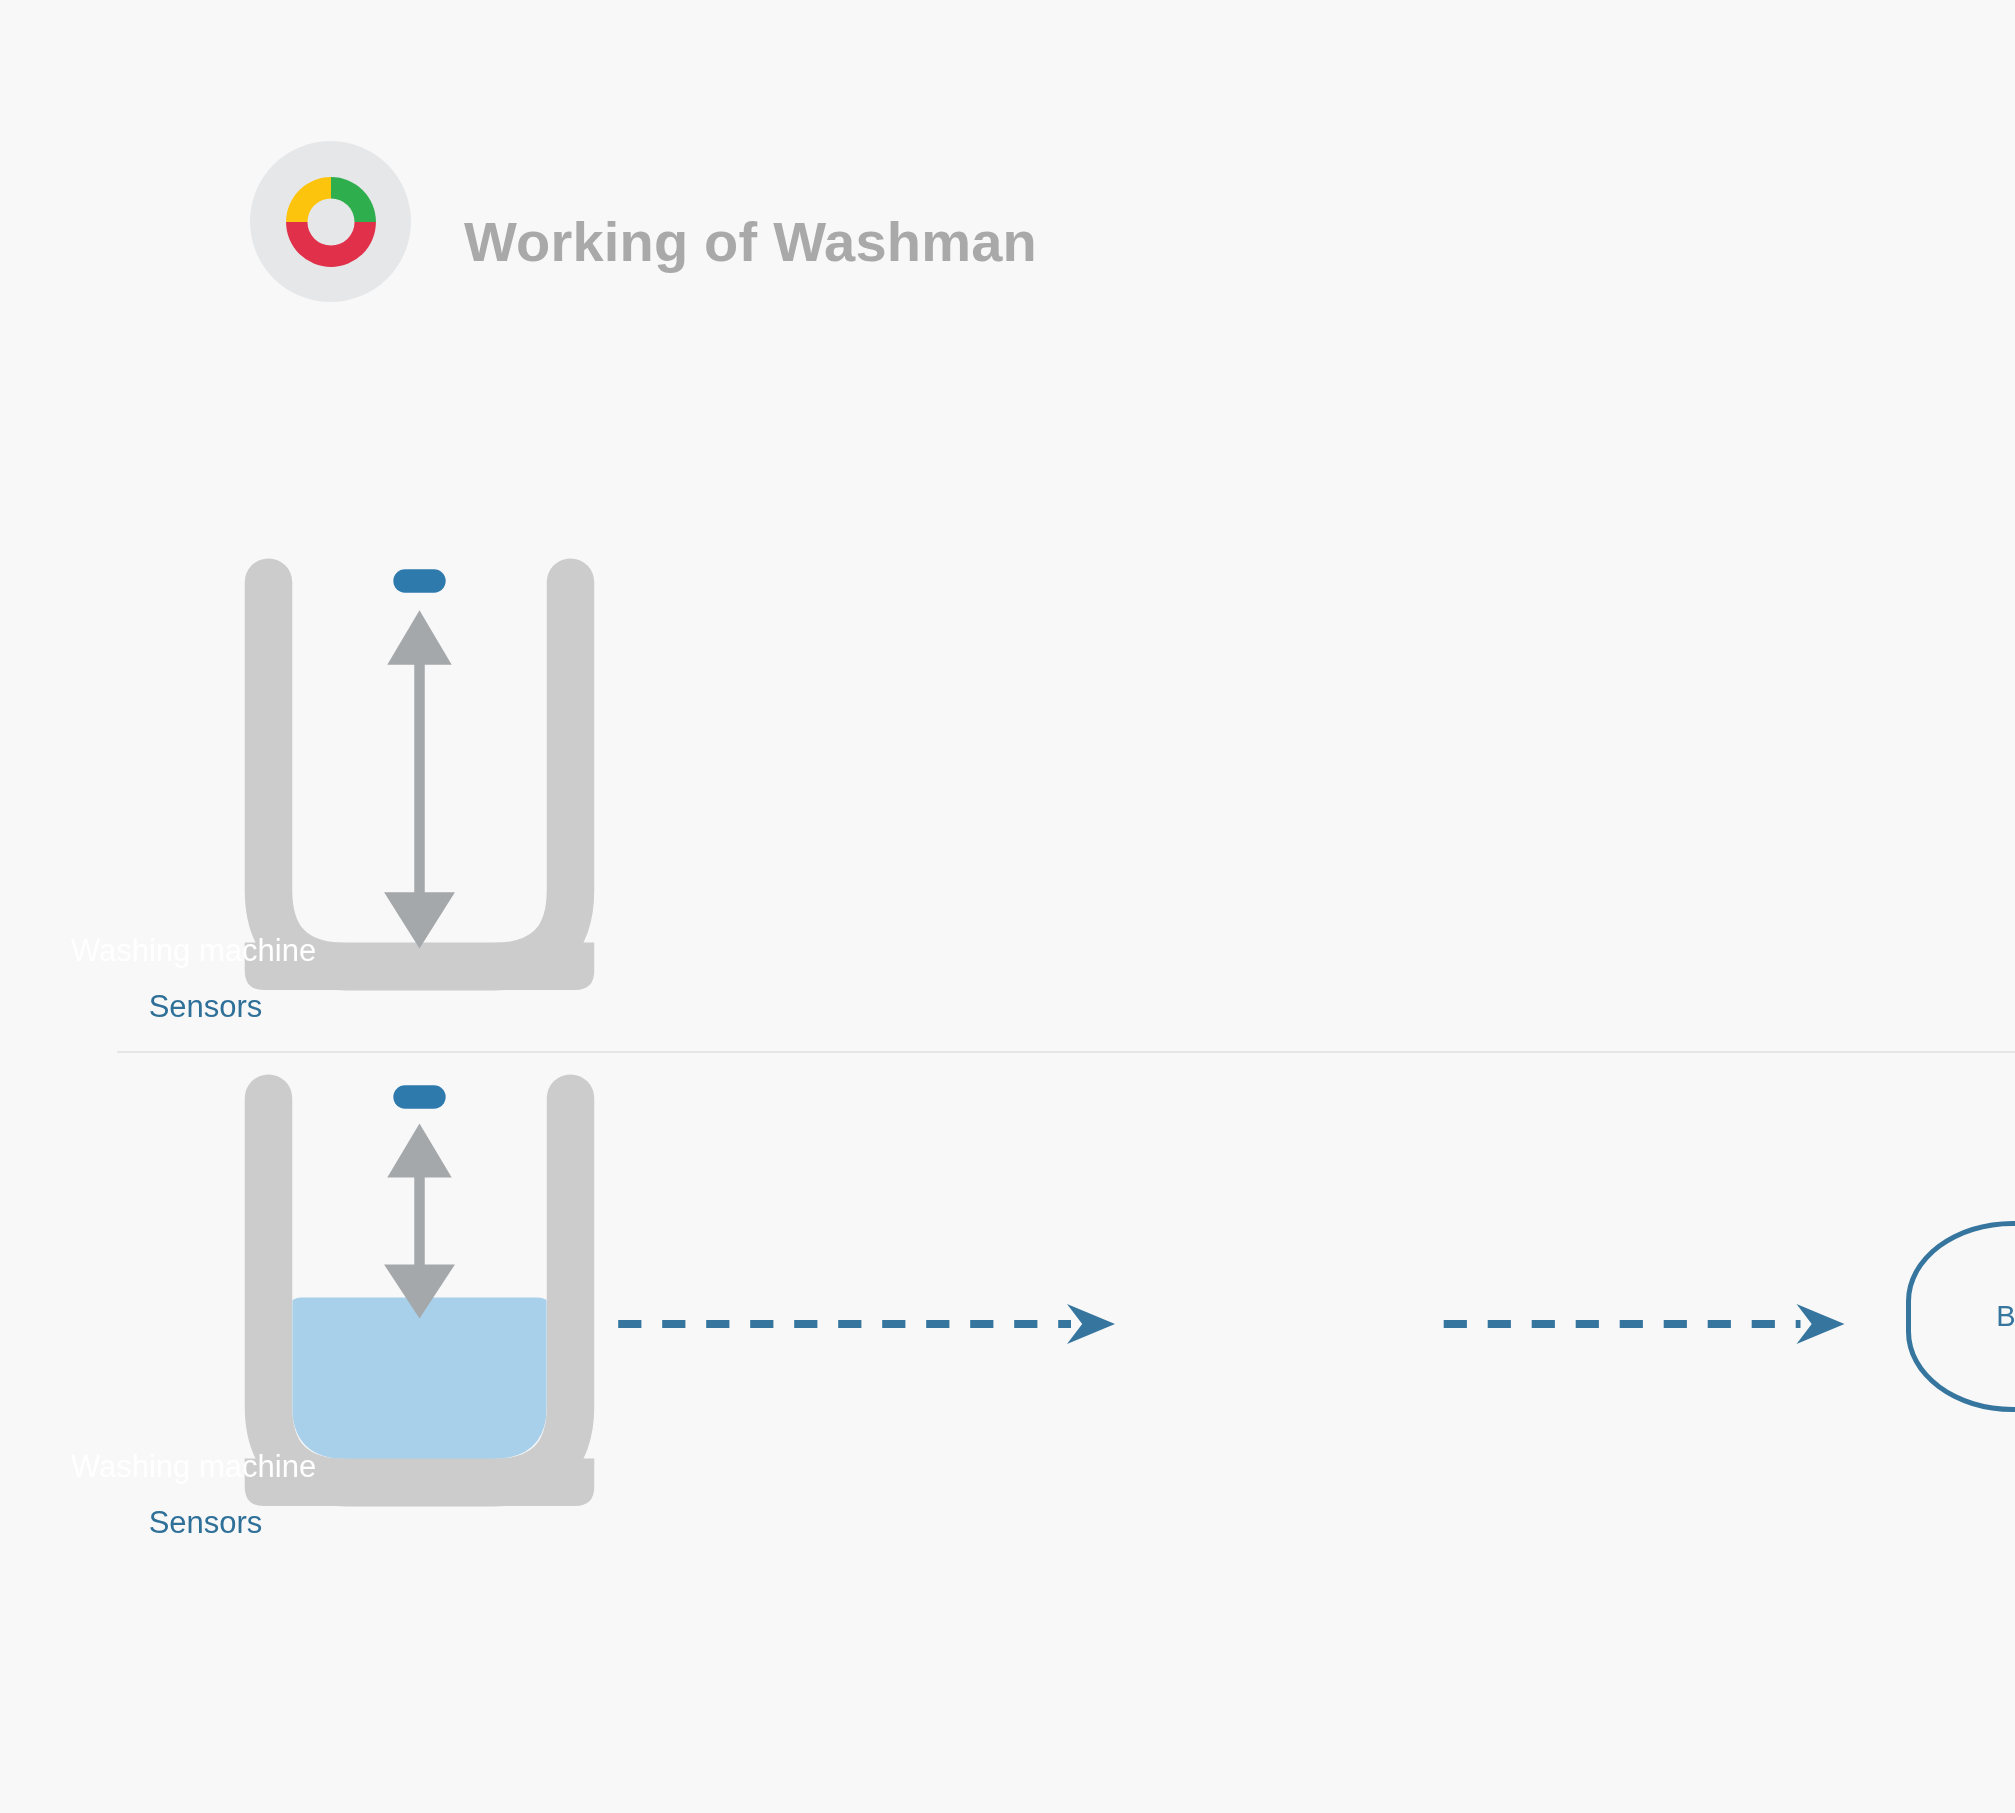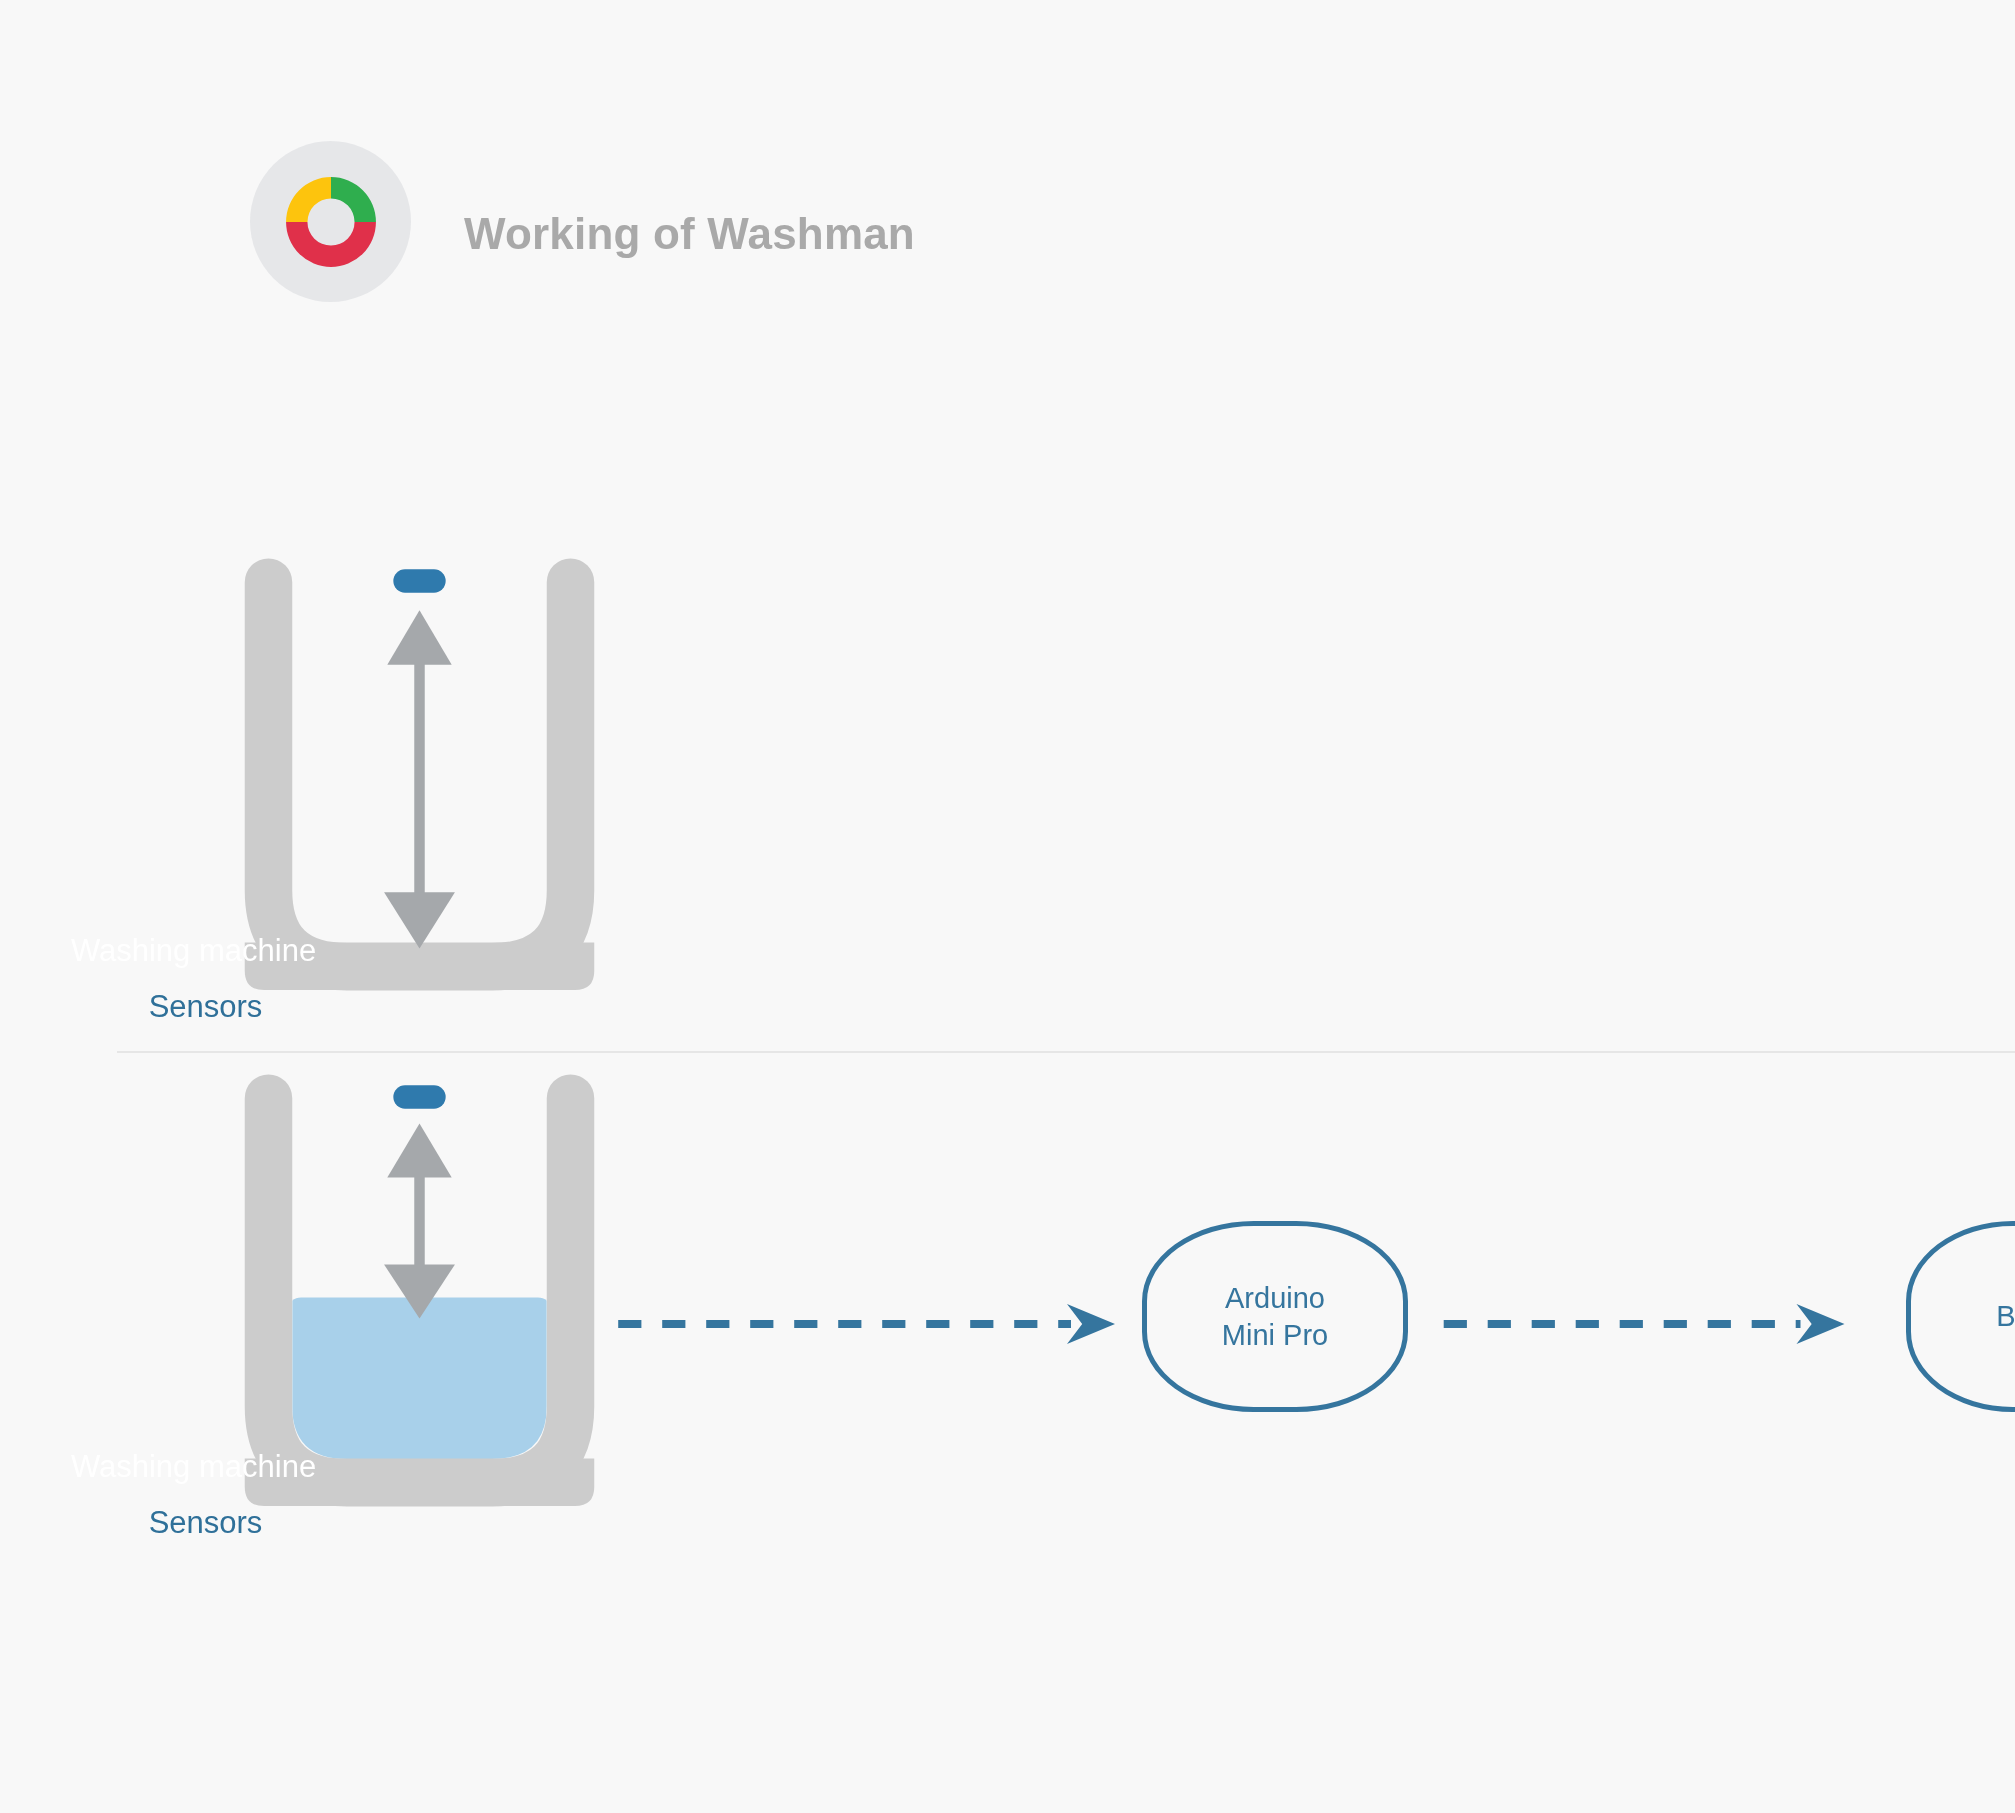--- a/index.html
+++ b/index.html
@@ -38,21 +38,21 @@
     left: 50%;
     top: 50%;
     transform: translate(-50%, -50%);
     width: 107px;
     height: 107px;
   }
   #page-title {
     position: absolute;
     left: 214px;
     top: 68px;
-    font-size: 44px;
+    font-size: 56px;
     font-weight: bold;
     color: #a9a9a9;
     white-space: nowrap;
     letter-spacing: 0.2px;
   }
 
   
   #row-divider {
     position: absolute;
     left: 117px;
@@ -165,24 +165,20 @@
       </svg>
     </div>
     <div class="wm-label" id="wm-label-free" style="top:377px;">Washing machine</div>
     <div class="wm-sub-label" style="top:433px;">Sensors</div>
 
     <svg class="connector" style="left:613px; top:744px;" width="532" height="48" viewBox="0 0 1320 120">
       <line x1="8" y1="60" x2="1140" y2="60" stroke="#35759e" stroke-width="20" stroke-dasharray="58 52"></line>
       <path d="M 1130 10 L 1250 60 L 1130 110 L 1168 60 Z" fill="#35759e"></path>
     </svg>
 
-    <div class="node-box" style="left:1142px; top:665px; width:266px; height:191px;">
-      <span class="node-label">Arduino
-Mini Pro</span>
-    </div>
 
     <svg class="connector" style="left:1439px; top:744px;" width="435" height="48" viewBox="0 0 1080 120">
       <line x1="8" y1="60" x2="900" y2="60" stroke="#35759e" stroke-width="20" stroke-dasharray="58 52"></line>
       <path d="M 890 10 L 1010 60 L 890 110 L 928 60 Z" fill="#35759e"></path>
     </svg>
 
     <div class="node-box" style="left:1906px; top:665px; width:254px; height:191px;">
       <span class="node-label">BOLT</span>
     </div>
 

